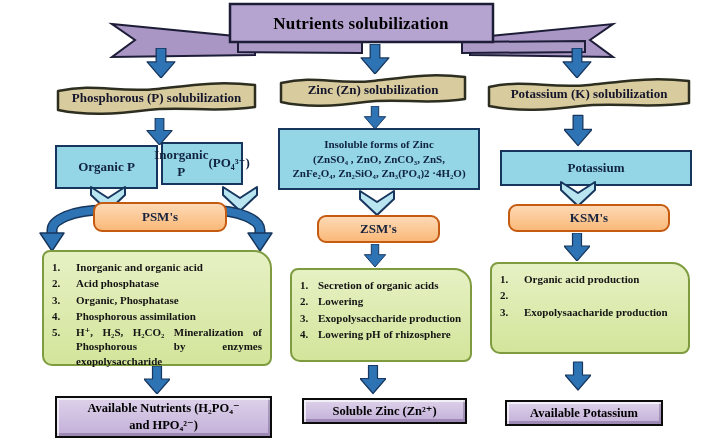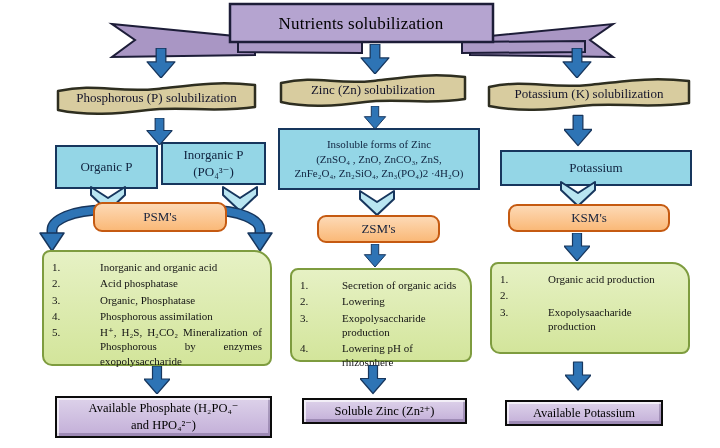--- a/index.html
+++ b/index.html
@@ -1,18 +1,18 @@
 <!DOCTYPE html>
 <html><head>
 <meta charset="utf-8">
 <style>
   html,body{margin:0;padding:0;background:#fff;}
   #stage{
     position:relative;width:720px;height:448px;background:#ffffff;overflow:hidden;
-    font-family:"Liberation Serif","DejaVu Serif",serif;font-weight:normal;color:#111;
+    font-family:"Liberation Serif","DejaVu Serif",serif;font-weight:bold;color:#111;
   }
   .abs{position:absolute;}
   .ctr{display:flex;align-items:center;justify-content:center;text-align:center;}
 
   
   .ribbon-title{font-size:17px;letter-spacing:.2px;color:#000;}
 
   
   .banner-text{font-size:13px;color:#14142a;}
 
@@ -31,21 +31,21 @@
 
   
   .greenbox{
     background:linear-gradient(#e6f1c4,#d3e59b);border:2px solid #7e9c3f;
     border-radius:8px 18px 8px 10px;box-sizing:border-box;
     font-size:11px;line-height:1.3;color:#141414;padding:8px 8px 6px 8px;
   }
   .mech-row{display:flex;margin-bottom:2px;}
   .mech-num{flex:0 0 24px;}
   .greenbox.tight .mech-num{flex:0 0 18px;}
-  .mech-text{flex:1;margin-left:24px;}
+  .mech-text{flex:1;}
   .mech-text.justify{text-align:justify;text-align-last:left;}
 
   
   .purplebox{
     background:linear-gradient(#ddd2ea,#c3afd8);border:2.5px solid #0c0c0c;box-sizing:border-box;
     box-shadow:inset 2px 2px 0 rgba(255,255,255,.65), inset -2px -3px 0 rgba(40,20,70,.25);
     font-size:12.5px;color:#000;line-height:1.35;
   }
   svg{display:block;}
 </style>
@@ -95,21 +95,21 @@
     <polygon points="8.5,0 17.5,0 17.5,13 26,13 13,28 0,13 8.5,13" fill="#2e74b5" stroke="#17365d" stroke-width="1.2" stroke-linejoin="round"></polygon>
   </svg>
   <svg class="abs" style="left:564px;top:114px" width="28" height="33" viewBox="0 0 26 28">
     <polygon points="8.5,0 17.5,0 17.5,13 26,13 13,28 0,13 8.5,13" fill="#2e74b5" stroke="#17365d" stroke-width="1.2" stroke-linejoin="round"></polygon>
   </svg>
 
   <div class="abs ctr bluebox" style="left:55px;top:145px;width:103px;height:44px">
     <span>Organic P</span>
   </div>
 
-  <div class="abs ctr bluebox" style="left:161px;top:142px;width:105px;height:43px;flex-direction:column;line-height:1.25">
+  <div class="abs ctr bluebox" style="left:161px;top:142px;width:82px;height:43px;line-height:1.25">
     <span>Inorganic P</span>
     <span>(PO₄³⁻)</span>
   </div>
 
   <div class="abs ctr bluebox small-text" style="left:278px;top:128px;width:202px;height:62px;flex-direction:column">
     <span>Insoluble forms of Zinc</span>
     <span>(ZnSO₄ , ZnO, ZnCO₃, ZnS,</span>
     <span>ZnFe₂O₄, Zn₂SiO₄, Zn₃(PO₄)2 ·4H₂O)</span>
   </div>
 
@@ -218,21 +218,21 @@
     <polygon points="8.5,0 17.5,0 17.5,13 26,13 13,28 0,13 8.5,13" fill="#2e74b5" stroke="#17365d" stroke-width="1.2" stroke-linejoin="round"></polygon>
   </svg>
   <svg class="abs" style="left:360px;top:363px" width="26" height="33" viewBox="0 0 26 28">
     <polygon points="8.5,0 17.5,0 17.5,13 26,13 13,28 0,13 8.5,13" fill="#2e74b5" stroke="#17365d" stroke-width="1.2" stroke-linejoin="round"></polygon>
   </svg>
   <svg class="abs" style="left:565px;top:356px" width="26" height="40" viewBox="0 0 26 28">
     <polygon points="8.5,0 17.5,0 17.5,13 26,13 13,28 0,13 8.5,13" fill="#2e74b5" stroke="#17365d" stroke-width="1.2" stroke-linejoin="round"></polygon>
   </svg>
 
   <div class="abs ctr purplebox" style="left:55px;top:396px;width:217px;height:42px;flex-direction:column">
-    <span>Available Phosphate (H₂PO₄⁻</span>
+    <span>Available Nutrients (H₂PO₄⁻</span>
     <span>and HPO₄²⁻)</span>
   </div>
 
   <div class="abs ctr purplebox" style="left:302px;top:398px;width:165px;height:26px">
     <span>Soluble Zinc (Zn²⁺)</span>
   </div>
 
   <div class="abs ctr purplebox" style="left:505px;top:400px;width:158px;height:26px">
     <span>Available Potassium</span>
   </div>

